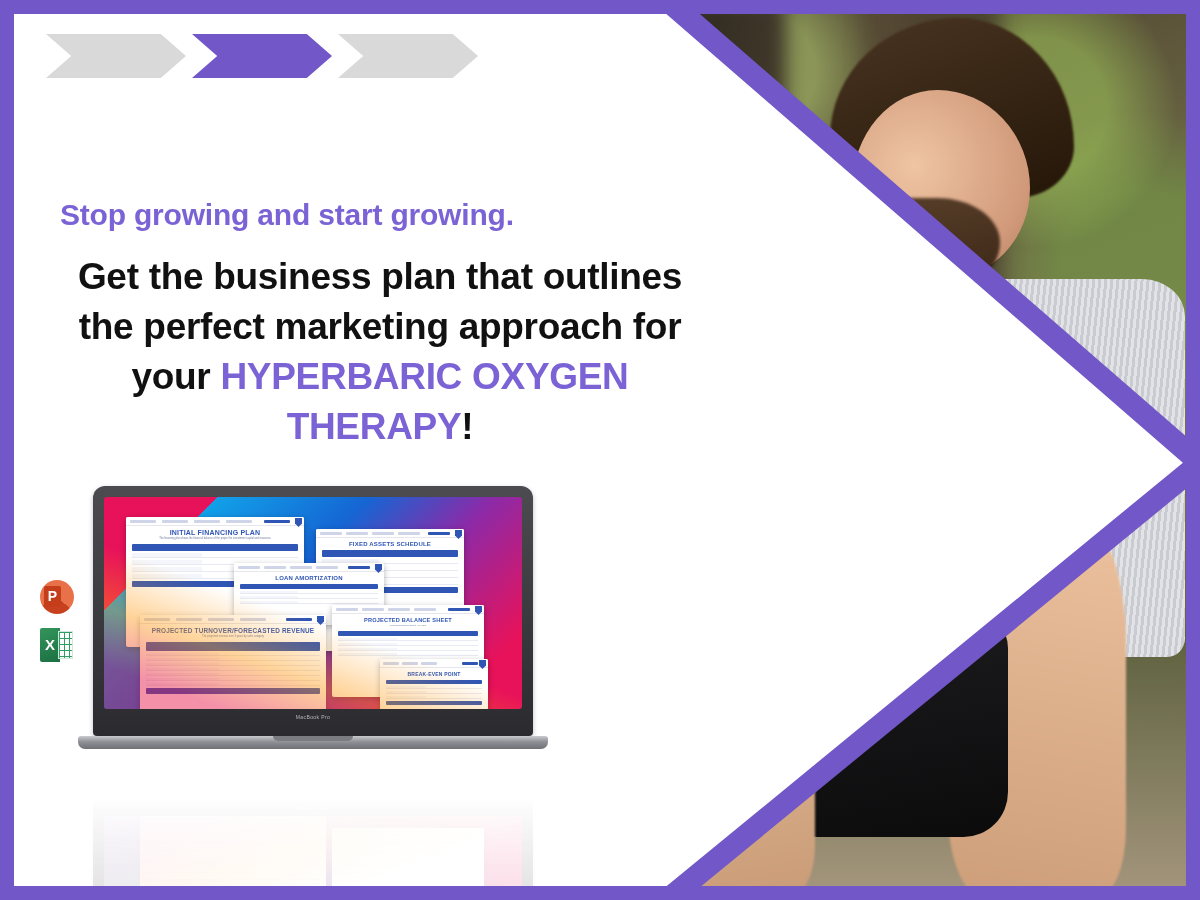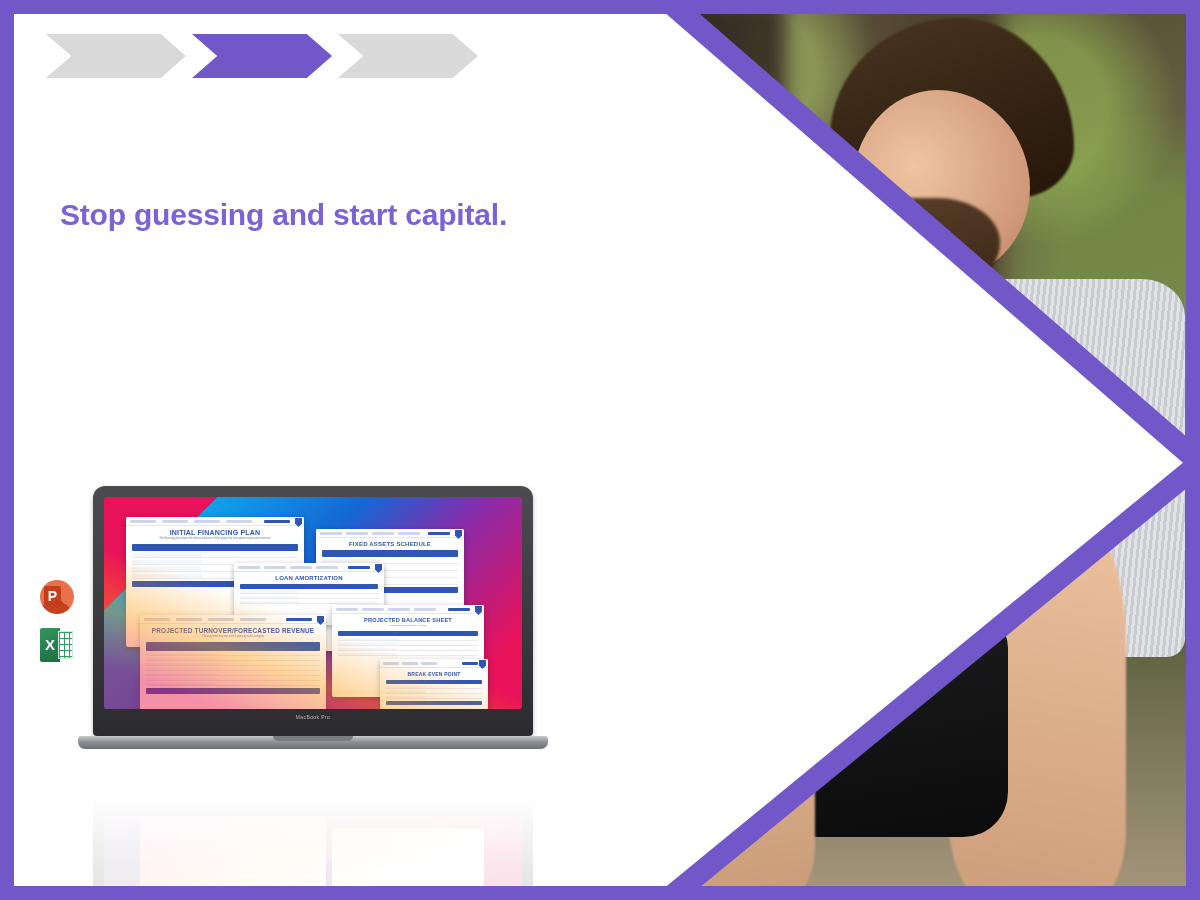--- a/index.html
+++ b/index.html
@@ -328,22 +328,25 @@
       <div class="hand1"></div>
       <div class="watch"></div>
       <div class="phone"></div>
     </div>
   </div>
 
   <svg class="arrow-stroke" viewBox="0 0 740 900" preserveAspectRatio="none">
     <polyline points="207,0 740,463 207,900" fill="none" stroke="#7257c8" stroke-width="22"></polyline>
   </svg>
 
-  <div class="tagline">Stop guessing and start capital.</div>
-
+  <div class="tagline">Stop growing and start growing.</div>
+
+  <div class="headline">
+    <span>Get the business plan that outlines the perfect marketing approach for your </span><span class="hl-accent">HYPERBARIC OXYGEN THERAPY</span><span class="hl-bang">!</span>
+  </div>
 
   <div class="office-icons">
     <div class="ppt-icon"></div>
     <div class="xls-icon">
       <div class="xl-left">X</div>
       <div class="xl-right"></div>
     </div>
   </div>
 
   <div class="laptop">

